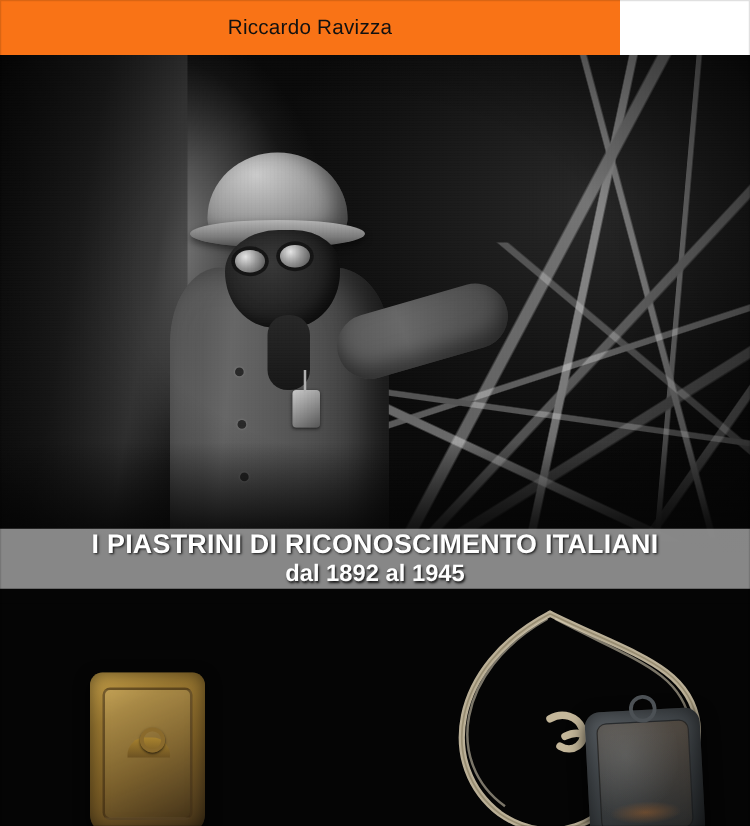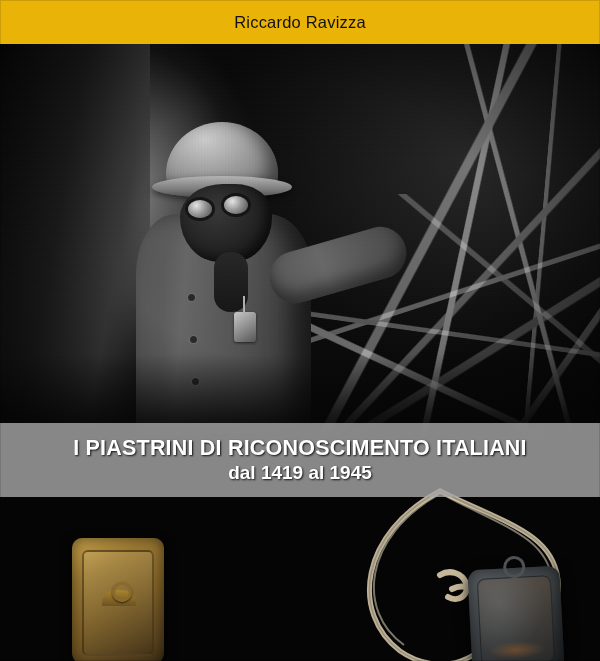--- a/index.html
+++ b/index.html
@@ -15,23 +15,23 @@
     width: 600px;
     height: 661px;
     background: #ffffff;
     overflow: hidden;
   }
   
   .authors {
     position: absolute;
     left: 0;
     top: 0;
-    width: 600px;
+    width: 496px;
     height: 44px;
-    background: #eab308;
+    background: #f97316;
     display: flex;
     align-items: center;
     justify-content: center;
     gap: 110px;
   }
   .author {
     font-size: 16.5px;
     color: #111111;
     letter-spacing: 0.2px;
     white-space: nowrap;
@@ -227,21 +227,21 @@
     width: 600px;
     height: 90px;
     background: linear-gradient(180deg, transparent 0%, rgba(5,5,5,.75) 70%, #050505 100%);
   }
   
   .title-band {
     position: absolute;
     left: 0;
     top: 379px;
     width: 600px;
-    height: 74px;
+    height: 48px;
     background: rgba(168,168,168,.80);
     display: flex;
     flex-direction: column;
     align-items: center;
     justify-content: center;
   }
   .title-main {
     font-size: 21.5px;
     font-weight: bold;
     color: #ffffff;
@@ -434,19 +434,19 @@
       </div>
 
       <div class="tag-steel">
         <div class="tag-steel-loop"></div>
         <div class="tag-steel-rust"></div>
       </div>
     </div>
 
     <div class="title-band">
       <div class="title-main">I PIASTRINI DI RICONOSCIMENTO ITALIANI</div>
-      <div class="title-sub">dal 1419 al 1945</div>
+      <div class="title-sub">dal 1892 al 1945</div>
     </div>
 
   </div>
 
   <div class="page-border"></div>
 </div>
 
 </body></html>

